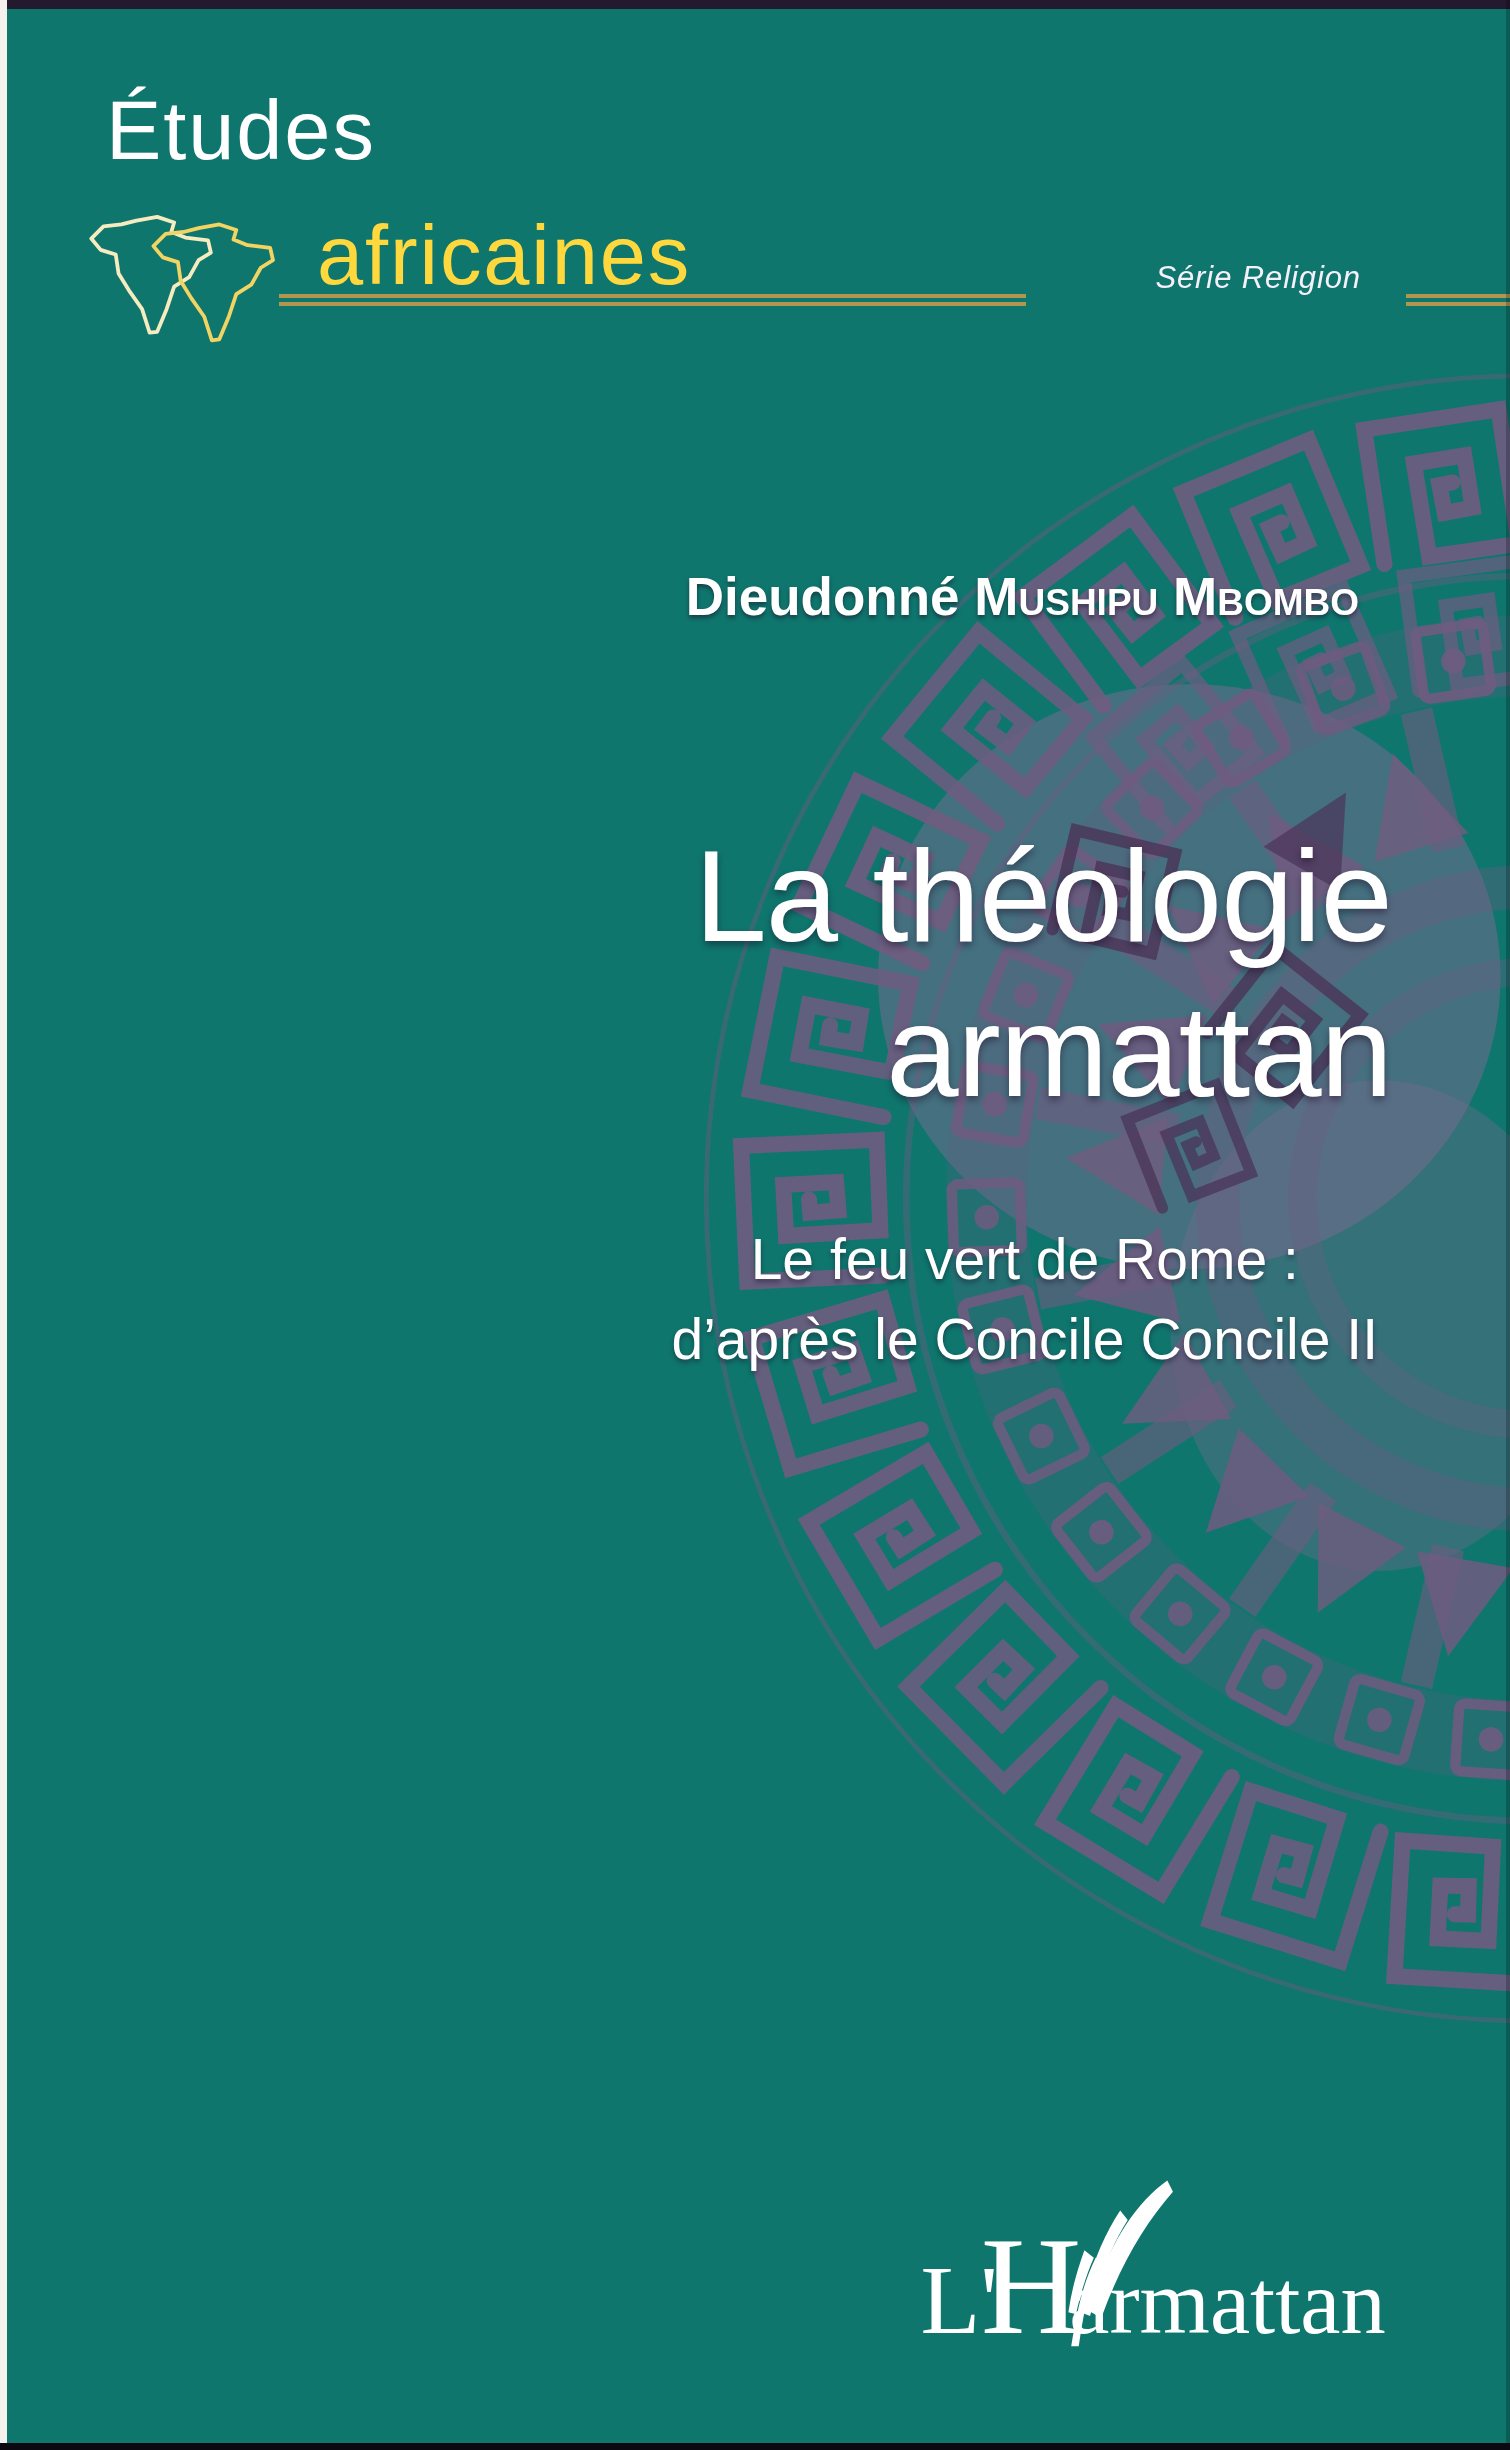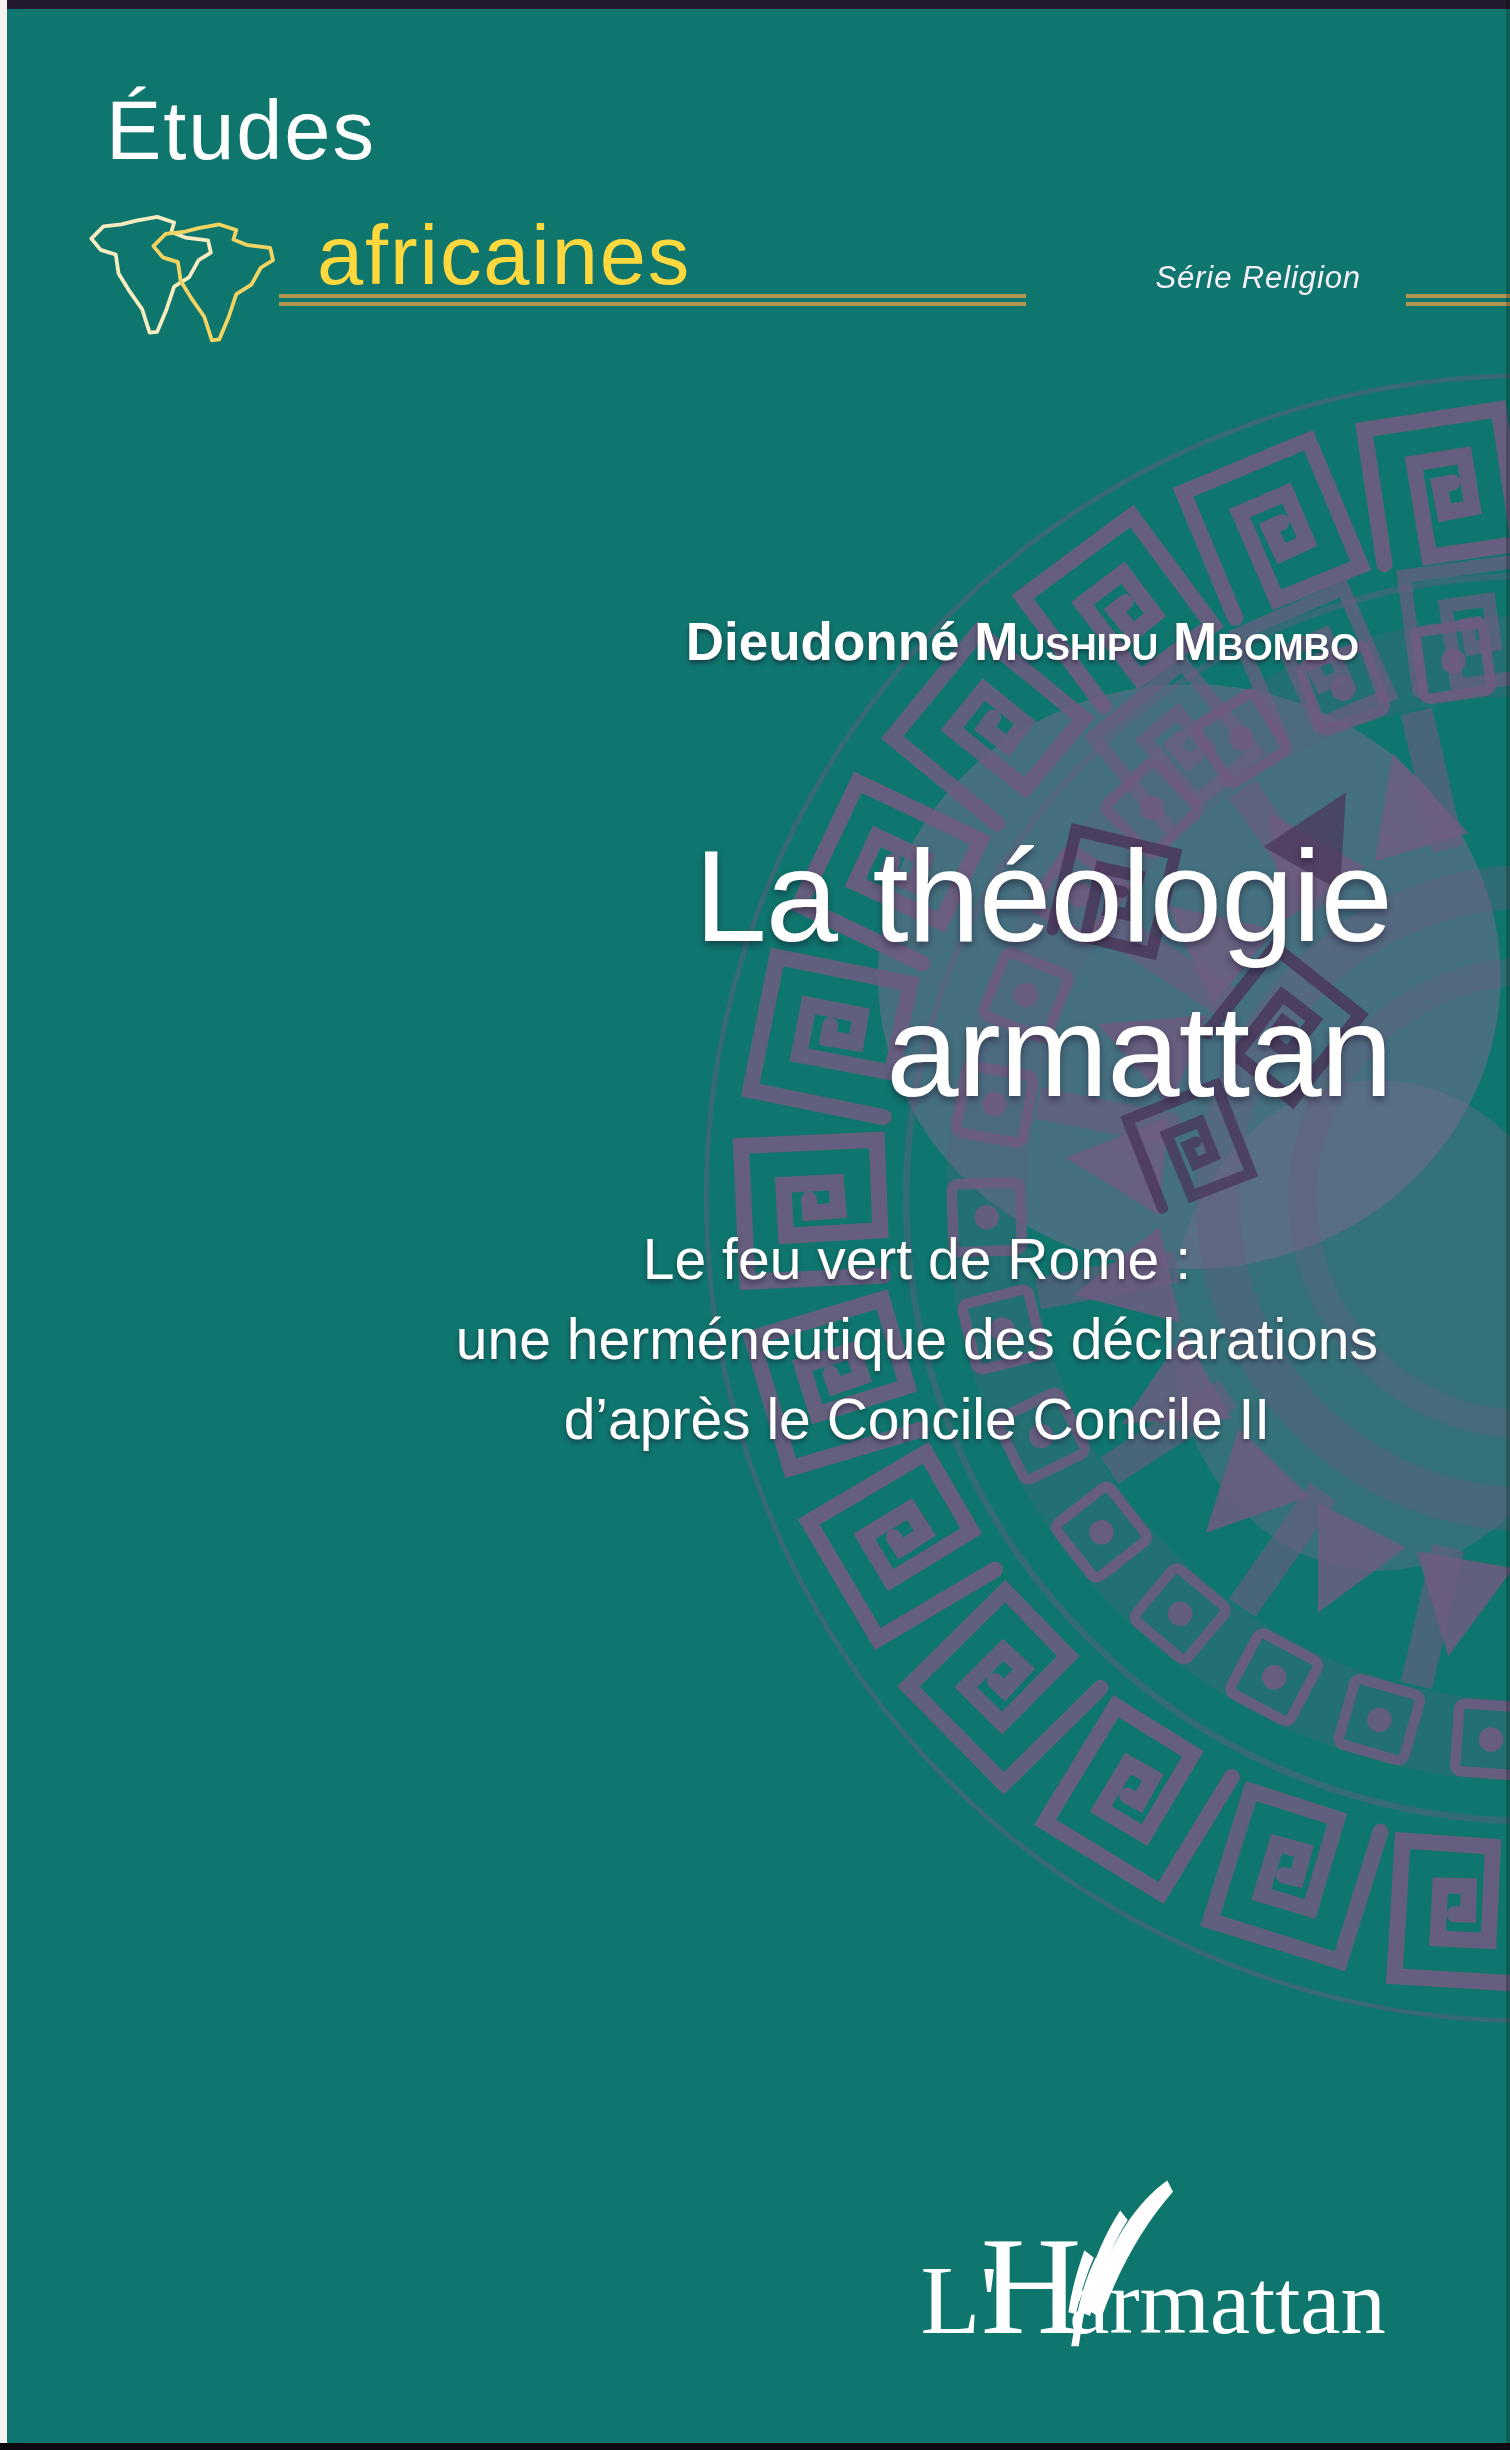--- a/index.html
+++ b/index.html
@@ -37,21 +37,20 @@
     position:absolute;right:149px;top:260px;
     font-style:italic;font-weight:300;
     font-size:31px;color:#F6F0FA;letter-spacing:0.9px;
   }
 
   .author{
     position:absolute;right:151px;top:566px;
     font-size:53px;font-weight:bold;color:#FFFFFF;
     text-shadow:0 2.8px 4.7px rgba(25,12,35,.5);
     white-space:nowrap;
-    margin-top:45px;
   }
   .author .sc{font-variant:small-caps;margin-left:.28em;}
 
   .title{
     position:absolute;right:118px;top:819px;
     text-align:right;color:#FFFFFF;
     font-size:130px;line-height:155px;font-weight:300;
     letter-spacing:-0.9px;
     text-shadow:0 3.8px 7.6px rgba(25,12,35,.45);
     white-space:nowrap;
@@ -188,21 +187,20 @@
     <span>Dieudonné</span><span class="sc">Mushipu Mbombo</span>
   </div>
 
   <div class="title">
     <div>La théologie</div>
     <div>armattan</div>
   </div>
 
   <div class="subtitle">
     <div>Le feu vert de Rome :</div>
-    <div>une herméneutique des déclarations</div>
     <div>d’après le Concile Concile II</div>
   </div>
 
   <svg class="publisher" viewBox="0 0 500 190" aria-label="L'Harmattan">
     <g fill="#FFFFFF">
       <path d="M262,10 C225,36 196,86 178,148 L192,156 C212,100 238,56 268,22 Z"></path>
       <path d="M212,42 C192,72 178,110 170,150 L180,154 C190,114 202,80 220,52 Z"></path>
       <path d="M174,84 C166,106 160,128 157,150 L165,152 C170,130 176,110 184,92 Z"></path>
       <path d="M160,186 C166,150 172,120 186,92 L191,96 C178,126 172,156 168,186 Z"></path>
     </g>

